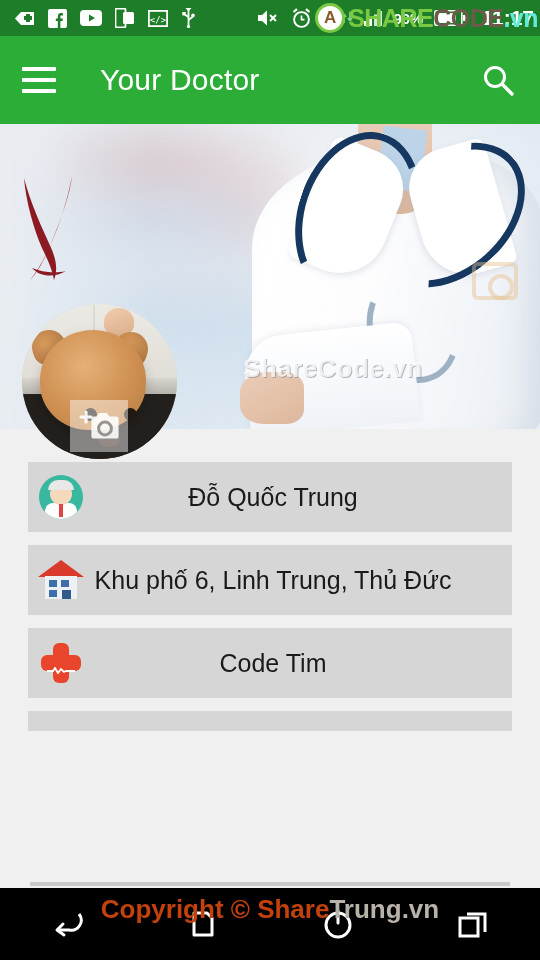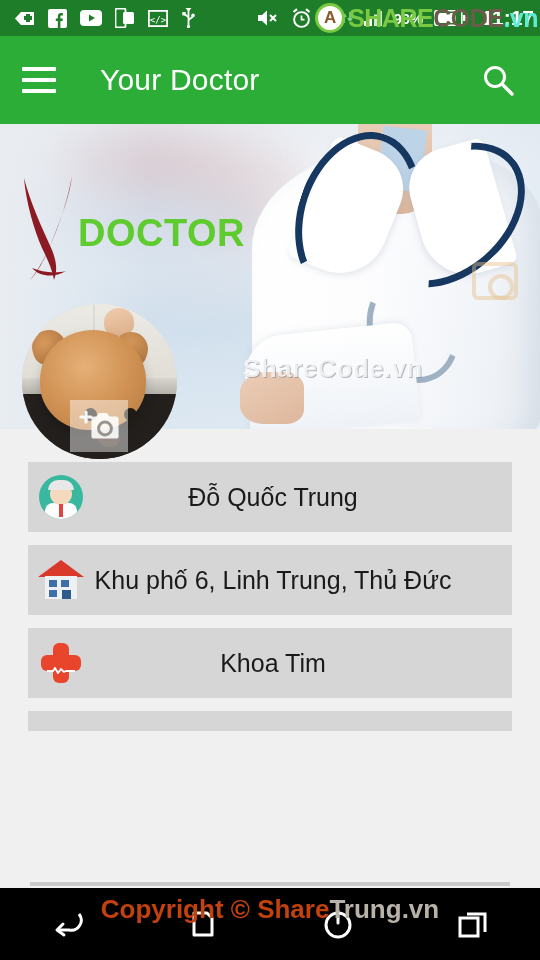--- a/index.html
+++ b/index.html
@@ -414,21 +414,20 @@
     <div class="banner-fade"></div>
 
     <div class="logo">
       <div class="logo-y">
         <svg width="62" height="112" viewBox="0 0 62 112">
           <path d="M4 6 C10 30, 22 56, 32 78 C36 88, 38 98, 34 108 C33 100, 28 88, 22 76 C14 58, 6 30, 4 6 Z" fill="#8c1a22"></path>
           <path d="M52 4 C48 26, 40 52, 30 74 C24 88, 18 100, 10 108 C20 96, 28 80, 34 64 C42 44, 50 22, 52 4 Z" fill="#8c1a22"></path>
           <path d="M12 96 C22 100, 34 102, 46 99 C34 106, 20 105, 12 96 Z" fill="#8c1a22"></path>
         </svg>
       </div>
-      <div class="logo-doctor">DOCTOR</div>
     </div>
 
     <div class="banner-wm">ShareCode.vn</div>
   </div>
 
   <div class="avatar-wrap">
     <div class="puppy-bg">
       <div class="puppy-floor"></div>
       <div class="puppy-dark"></div>
       <div class="paw"></div>
@@ -485,21 +484,21 @@
     <div class="row">
       <div class="row-icon">
         <span class="ic-cross">
             <span class="cv"></span>
             <span class="ch"></span>
           <span class="ekg"><svg width="28" height="7" viewBox="0 0 28 7">
                 <path d="M0 4 H6 L8 1 L11 6 L14 2 L17 5 L19 4 H28" fill="none" stroke="#fff" stroke-width="1.8"></path>
               </svg></span>
         </span>
       </div>
-      <div class="row-text">Khoa Tim</div>
+      <div class="row-text">Code Tim</div>
     </div>
 
     <div class="row row-partial"></div>
   </div>
 
   <div class="scroll-hint"></div>
 
   <div class="navbar">
     <div class="nav-btn">
       <svg width="34" height="30" viewBox="0 0 34 30">

